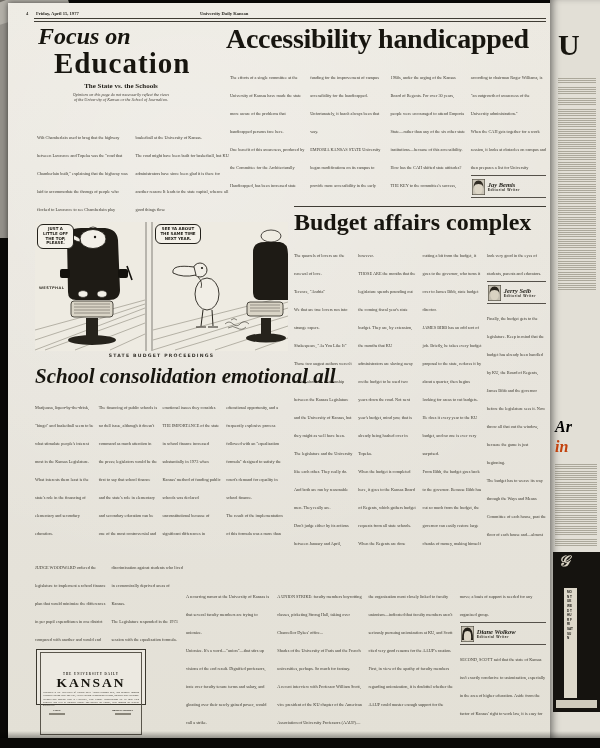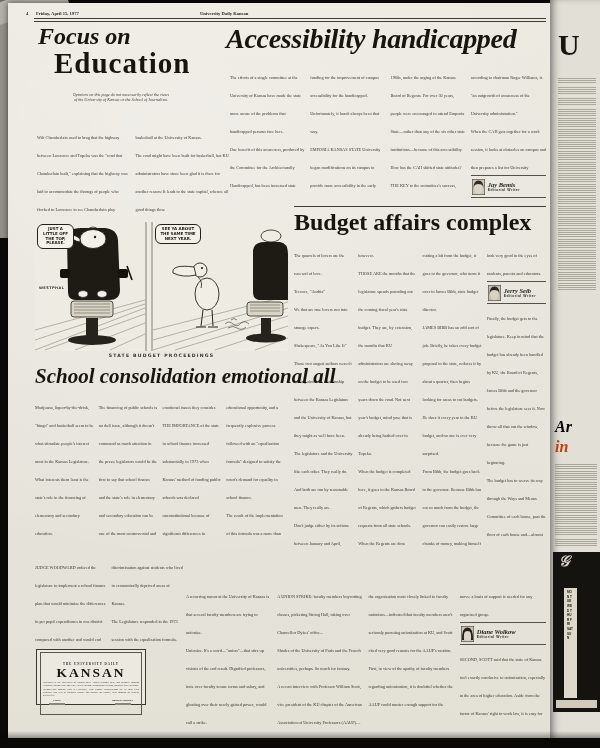--- a/index.html
+++ b/index.html
@@ -21,39 +21,40 @@
   .headline{position:absolute;color:#17150f;white-space:nowrap;}
   .byline{break-inside:avoid;display:flex;gap:3px;align-items:center;border-top:0.8px solid #55514a;border-bottom:0.8px solid #55514a;padding:2.5px 1px;margin:2px 0;}
   .pimg{width:13px;height:16px;flex:none;}
   .bname{font:italic 700 6.5px/1.1 "Liberation Serif", serif;color:#23211b;}
   .btitle{font:700 3.4px/1.4 "Liberation Sans", sans-serif;letter-spacing:.5px;color:#2e2b24;}
   .bubble{position:absolute;background:#f4f1e9;border:0.9px solid #23211b;border-radius:6px;
           font:700 4px/1.2 "DejaVu Sans", sans-serif;color:#1c1a14;padding:2px 3px;text-align:center;}
   .stripes{position:absolute;background:repeating-linear-gradient(180deg,#74705f 0,#74705f .9px,rgba(0,0,0,0) .9px,rgba(0,0,0,0) 2.2px);opacity:.5;}
   .namebar{height:2px;background:#8a867a;margin:1px auto 0;width:70%;}
   .mast{position:absolute;border:1px solid #3b382f;background:#ece9e1;padding:2px 3px;text-align:center;}
-  .mast .inner{border:0.5px solid #5a564c;padding:9px 2px;}
+  .mast .inner{border:0.5px solid #5a564c;padding:19px 2px;}
 </style>
 </head>
 <body>
 
 <div class="abs" style="left:0;top:0;width:8px;height:238px;background:#94918a;"></div>
 <div class="abs" style="left:-14px;top:-18px;width:80px;height:34px;background:#b3b0a8;transform:rotate(-17deg);"></div>
 <div class="abs" style="left:-20px;top:-26px;width:70px;height:22px;background:#6e6b64;transform:rotate(-20deg);"></div>
 
 <div class="page">
 
   <div class="abs hdr" style="left:18px;top:8px;">4</div>
   <div class="abs hdr" style="left:28px;top:8px;">Friday, April 15, 1977</div>
   <div class="abs hdr" style="left:192px;top:8px;">University Daily Kansan</div>
   <div class="rule" style="left:26px;top:15px;width:512px;height:1.4px;"></div>
   <div class="rule" style="left:26px;top:17.6px;width:512px;height:0.6px;"></div>
 
   <div class="headline serif" style="left:30px;top:20px;font-style:italic;font-weight:700;font-size:24px;">Focus on</div>
   <div class="headline serif" style="left:46px;top:44px;font-weight:700;font-size:29px;letter-spacing:1px;">Education</div>
+  <div class="abs serif" style="left:0;top:79px;width:226px;text-align:center;font-weight:700;font-size:7px;color:#201d17;">The State vs. the Schools</div>
   <div class="abs serif" style="left:22px;top:88.5px;width:182px;text-align:center;font-style:italic;font-size:4.2px;line-height:1.25;color:#45413a;white-space:pre-line;">Opinions on this page do not necessarily reflect the views
 of the University of Kansas or the School of Journalism.</div>
 
   <div class="art cols2" style="left:29px;top:122px;width:192px;height:95px;">
     <span class="body-text">Wilt Chamberlain used to brag that the highway between Lawrence and Topeka was the "road that Chamberlain built," explaining that the highway was laid to accommodate the throngs of people who flocked to Lawrence to see Chamberlain play basketball at the University of Kansas.
 The road might have been built for basketball, but KU administrators have since been glad it is there for another reason: It leads to the state capital, whence all good things flow.
 For state schools, all roads do indeed lead to Topeka. And all money comes from Topeka. It's an interesting situation, one that makes state legislators, the Board of Regents and officials of seven Board of Regents schools "partners in higher education," as college administrators like to put it.
 But if the legislature and the state schools are partners in education, they're just as surely foes in some educational problems. The legislature and the state schools—primary, secondary and post-secondary—argue about salaries, new buildings, old buildings, educational programs, student newspaper articles and a host of other things.
 The state and its schools agree on many things, of course. But they disagree often enough to make one wonder whether the common match-up in Topeka is the state versus the schools—a possibility that the Kansan explores on this page.</span>
   </div>
@@ -122,21 +123,21 @@
         <path d="M193,106 q5,-3 9,0 q5,3 9,-1"></path>
         <path d="M196,98 q3,-3 6,0"></path>
       </g>
     </svg>
     <div class="bubble" style="left:2px;top:2px;width:37px;">JUST A LITTLE OFF THE TOP, PLEASE.</div>
     <div class="bubble" style="left:120px;top:2px;width:46px;">SEE YA ABOUT THE SAME TIME NEXT YEAR.</div>
     <div class="abs hand" style="left:4px;top:64px;font-size:3.6px;font-weight:700;color:#3a372f;letter-spacing:.4px;">WESTPHAL</div>
   </div>
   <div class="abs hand" style="left:27px;top:350px;width:253px;text-align:center;font-size:4.6px;font-weight:700;letter-spacing:1.2px;color:#35322b;">STATE BUDGET PROCEEDINGS</div>
 
-  <div class="headline serif" style="left:218px;top:20px;font-style:italic;font-weight:700;font-size:28px;letter-spacing:-.3px;">Accessibility handicapped</div>
+  <div class="headline serif" style="left:218px;top:20px;font-weight:700;font-size:28px;letter-spacing:-.3px;">Accessibility handicapped</div>
   <div class="art cols4" style="left:222px;top:62px;width:316px;height:140px;">
     <span class="body-text">The efforts of a single committee at the University of Kansas have made the state more aware of the problems that handicapped persons face here.
 One benefit of this awareness, produced by the Committee for the Architecturally Handicapped, has been increased state funding for the improvement of campus accessibility for the handicapped.
 Unfortunately, it hasn't always been that way.
 EMPORIA KANSAS STATE University began modifications on its campus to provide more accessibility in the early 1960s, under the urging of the Kansas Board of Regents. For over 30 years, people were encouraged to attend Emporia State—rather than any of the six other state institutions—because of this accessibility.
 How has the CAH shifted state attitudes?
 THE KEY to the committee's success, according to chairman Roger Williams, is "an outgrowth of awareness of the University administration."
 When the CAH gets together for a work session, it looks at obstacles on campus and then prepares a list for University</span>
     <div class="byline">
       <svg class="pimg" viewBox="0 0 13 16" preserveAspectRatio="none">

